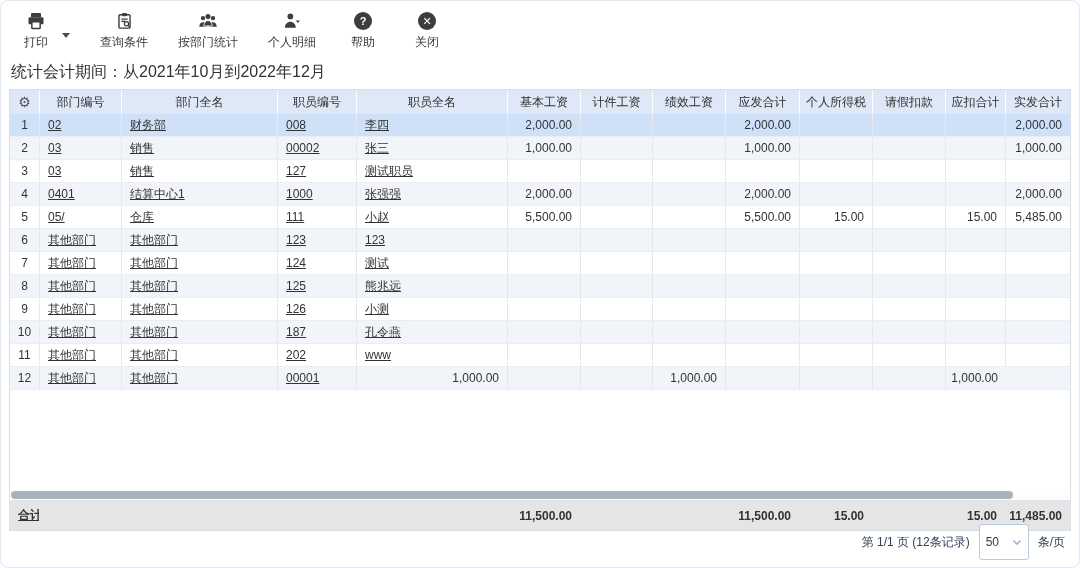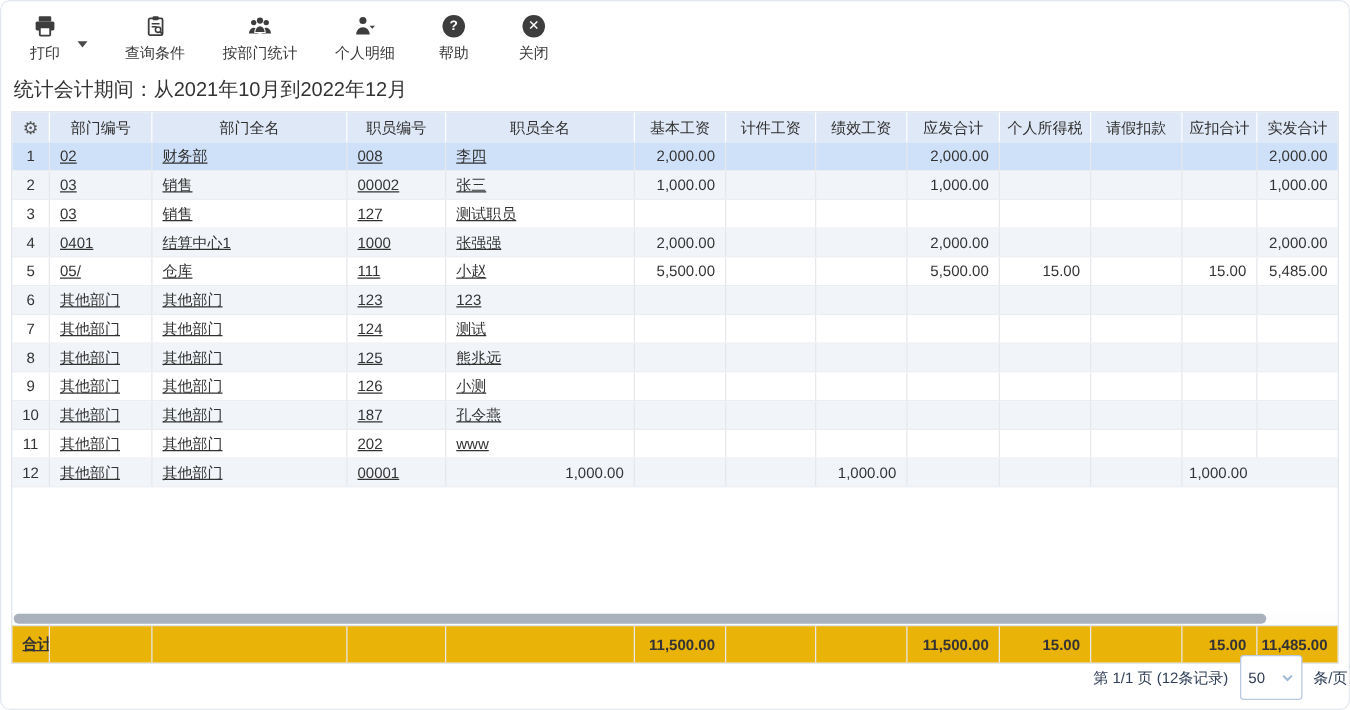--- a/index.html
+++ b/index.html
@@ -51,26 +51,26 @@
   .t-row.data { height:23px; background:#fff; border-bottom:1px solid #ebedf1; flex:none; cursor:default; }
   .t-row.data.stripe { background:#f1f4f9; }
   .t-row.data.selected { background:#cfe1f8; }
 
   .t-spacer { flex:1; background:#fff; }
 
   .hscroll { height:10px; position:relative; flex:none; background:#fdfdfd; }
   .hscroll .thumb { position:absolute; left:1px; top:1px; height:8px; width:94.5%;
                     background:#a9b1bd; border-radius:4px; cursor:pointer; }
 
-  .t-row.total { height:30px; background:#eab308; border-top:1px solid #dfe3ea; font-weight:bold; flex:none; }
+  .t-row.total { height:30px; background:#e5e5e5; border-top:1px solid #dfe3ea; font-weight:bold; flex:none; }
 
   .gear-glyph { font-size:14px; color:#555; line-height:1; cursor:pointer; }
 
   
-  .pagination { position:absolute; right:1px; bottom:7px; display:flex; align-items:center;
+  .pagination { position:absolute; right:14px; bottom:7px; display:flex; align-items:center;
                 gap:9px; font-size:12px; color:#31405a; }
   .page-size-select { display:flex; align-items:center; justify-content:space-between;
     width:50px; height:22px; border:1px solid #b9c9e0; border-radius:3px; padding:17px 6px;
     color:#2c3a52; cursor:pointer; background:#fff; }
 </style>
 </head>
 <body>
 
 <div class="window">
 

